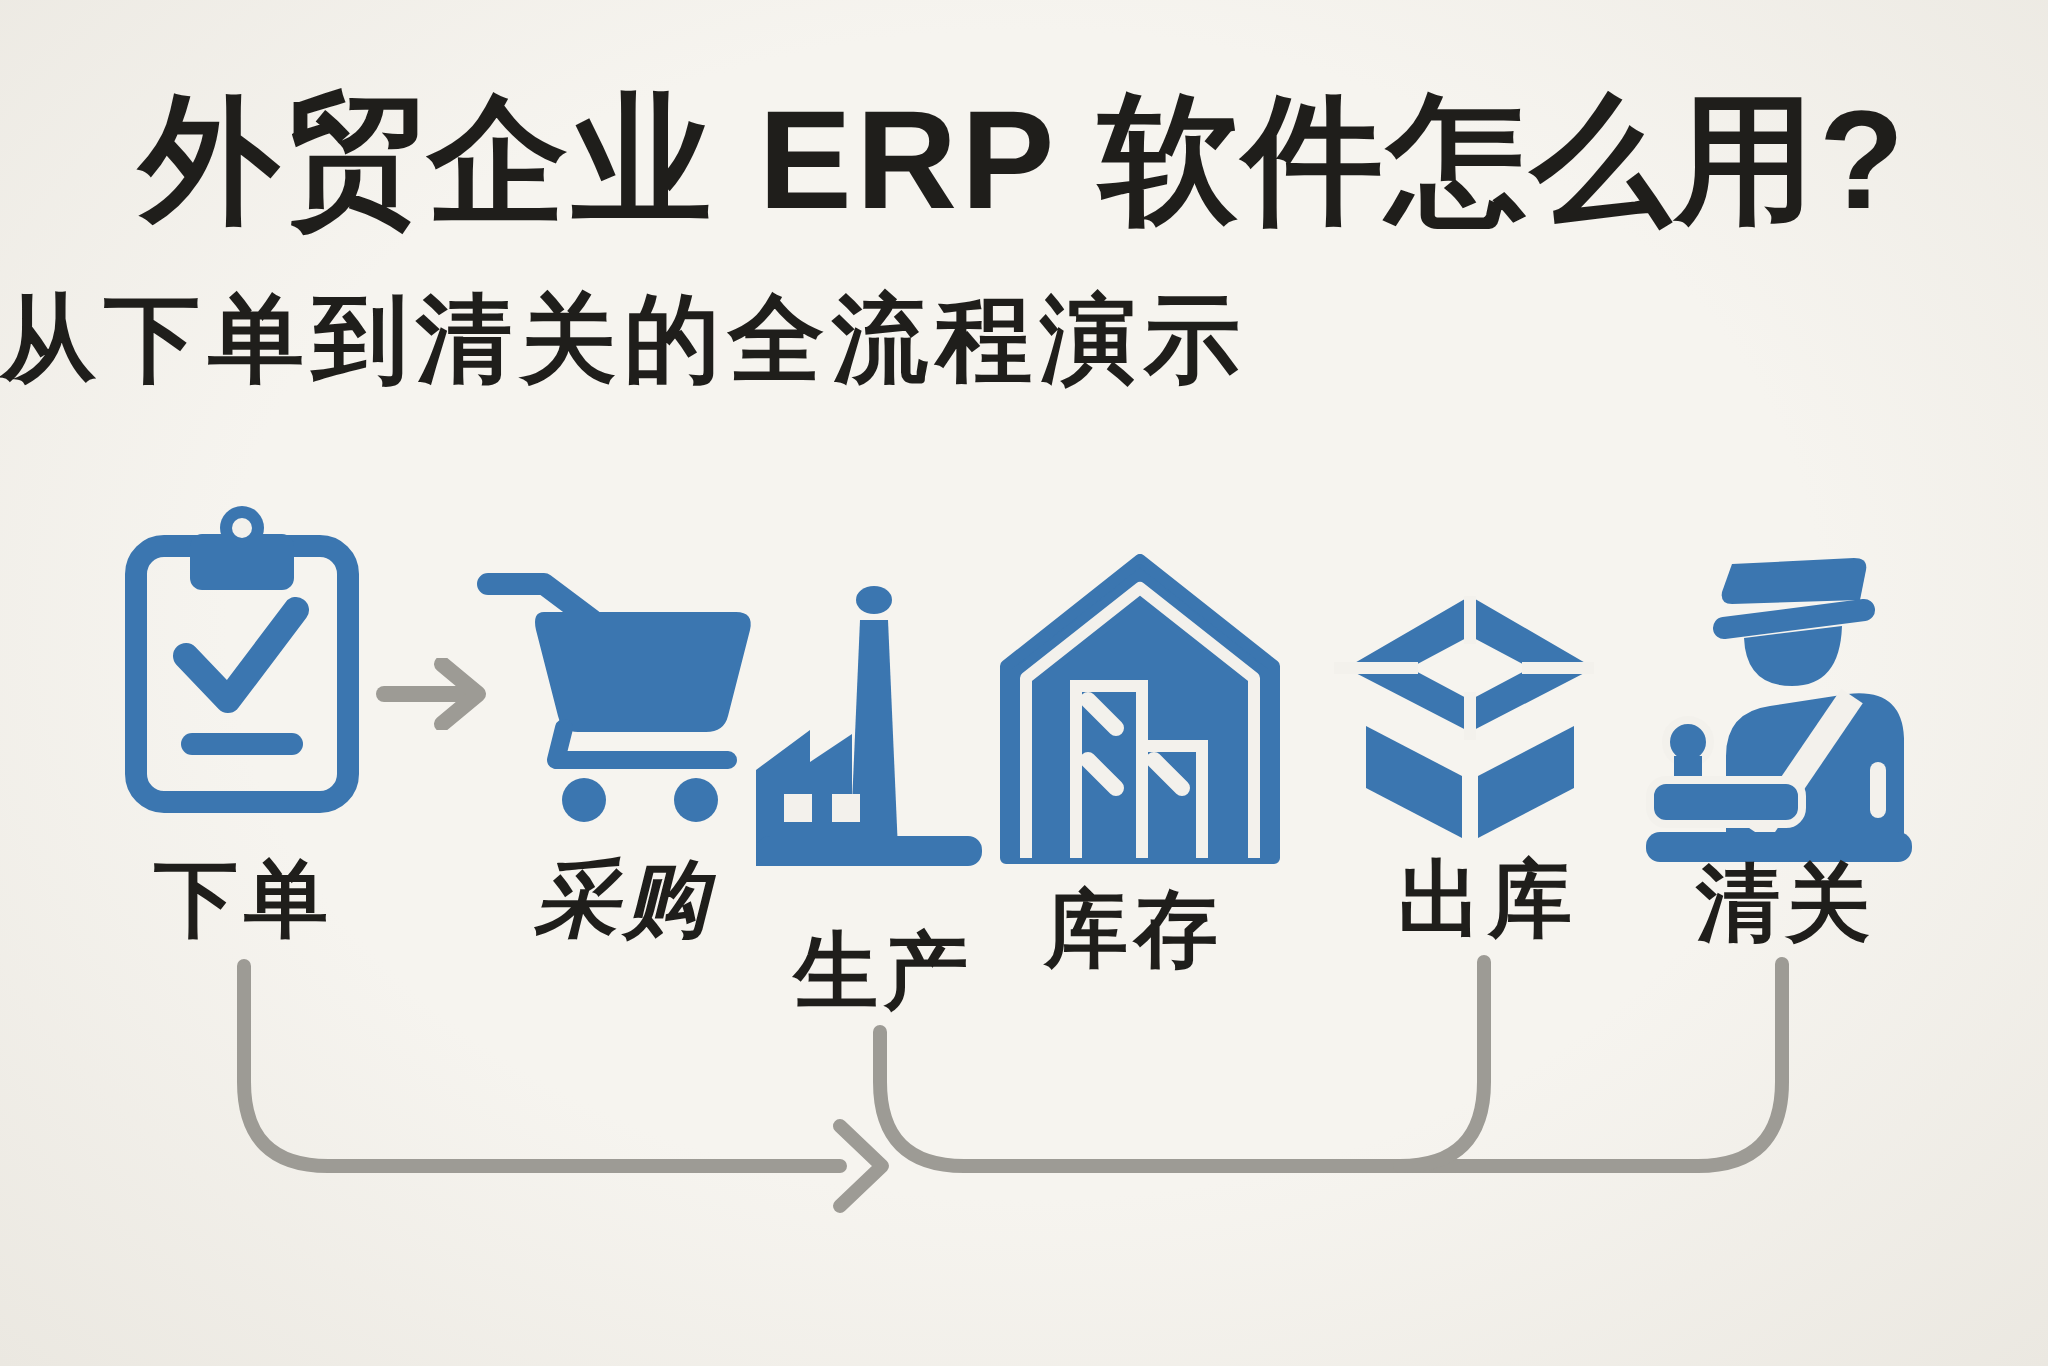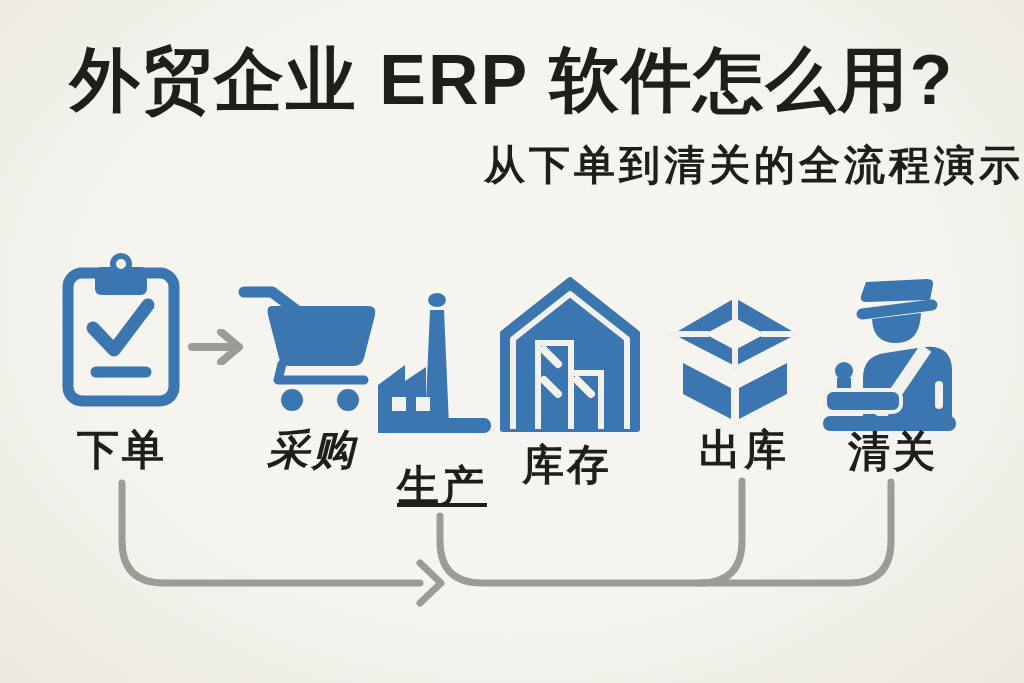--- a/index.html
+++ b/index.html
@@ -22,22 +22,22 @@
   .title{
     position:absolute;top:34px;left:0;right:0;
     text-align:center;
     font-size:70px;font-weight:900;
     letter-spacing:2px;
     color:var(--ink);
     white-space:nowrap;
   }
   .subtitle{
     position:absolute;top:138px;left:0;right:0;
-    text-align:right;
-    font-size:41px;font-weight:800;
+    text-align:left;
+    font-size:48px;font-weight:800;
     letter-spacing:4px;
     color:var(--ink);
     white-space:nowrap;
   }
   .icon-abs{position:absolute;}
   .step-label{
     position:absolute;
     width:130px;
     text-align:center;
     font-size:42px;font-weight:900;
@@ -85,21 +85,21 @@
   <div class="step-label" style="left:247px;top:422px;font-style:italic;">采购</div>
 
   <svg class="icon-abs" style="left:372px;top:285px;" width="125" height="162" viewBox="0 0 125 162">
     <ellipse class="ic-fill" cx="65" cy="15" rx="9" ry="7"></ellipse>
     <polygon class="ic-fill" points="58,25 72,25 77,140 53,140"></polygon>
     <path class="ic-fill" d="M6,148 V100 L33,80 V96 L54,82 V148 Z"></path>
     <rect class="ic-fill" x="6" y="133" width="113" height="15" rx="7"></rect>
     <rect class="bg-fill" x="20" y="112" width="14" height="14"></rect>
     <rect class="bg-fill" x="44" y="112" width="14" height="14"></rect>
   </svg>
-  <div class="step-label" style="left:377px;top:458px;text-decoration:underline;">生产</div>
+  <div class="step-label" style="left:377px;top:458px;">生产</div>
 
   <svg class="icon-abs" style="left:500px;top:277px;" width="140" height="155" viewBox="0 0 140 155">
     <path class="ic-fill" d="M70,3 L137,56 V152 H3 V56 Z" stroke="#3b76b0" stroke-width="6" stroke-linejoin="round"></path>
     <path class="bg-stroke" d="M13,152 V62 L70,17 L127,62 V152" stroke-width="6" stroke-linejoin="round"></path>
     <path class="bg-stroke" d="M38,152 V66 H71 V96 H101 V152 M71,96 V152" stroke-width="6"></path>
     <path class="bg-stroke" d="M44,73 L58,87 M44,103 L58,117 M77,103 L91,117" stroke-width="8" stroke-linecap="round"></path>
   </svg>
   <div class="step-label" style="left:502px;top:422px;margin-top:15px;">库存</div>
 
   <svg class="icon-abs" style="left:663px;top:298px;" width="138" height="122" viewBox="0 0 138 122">

